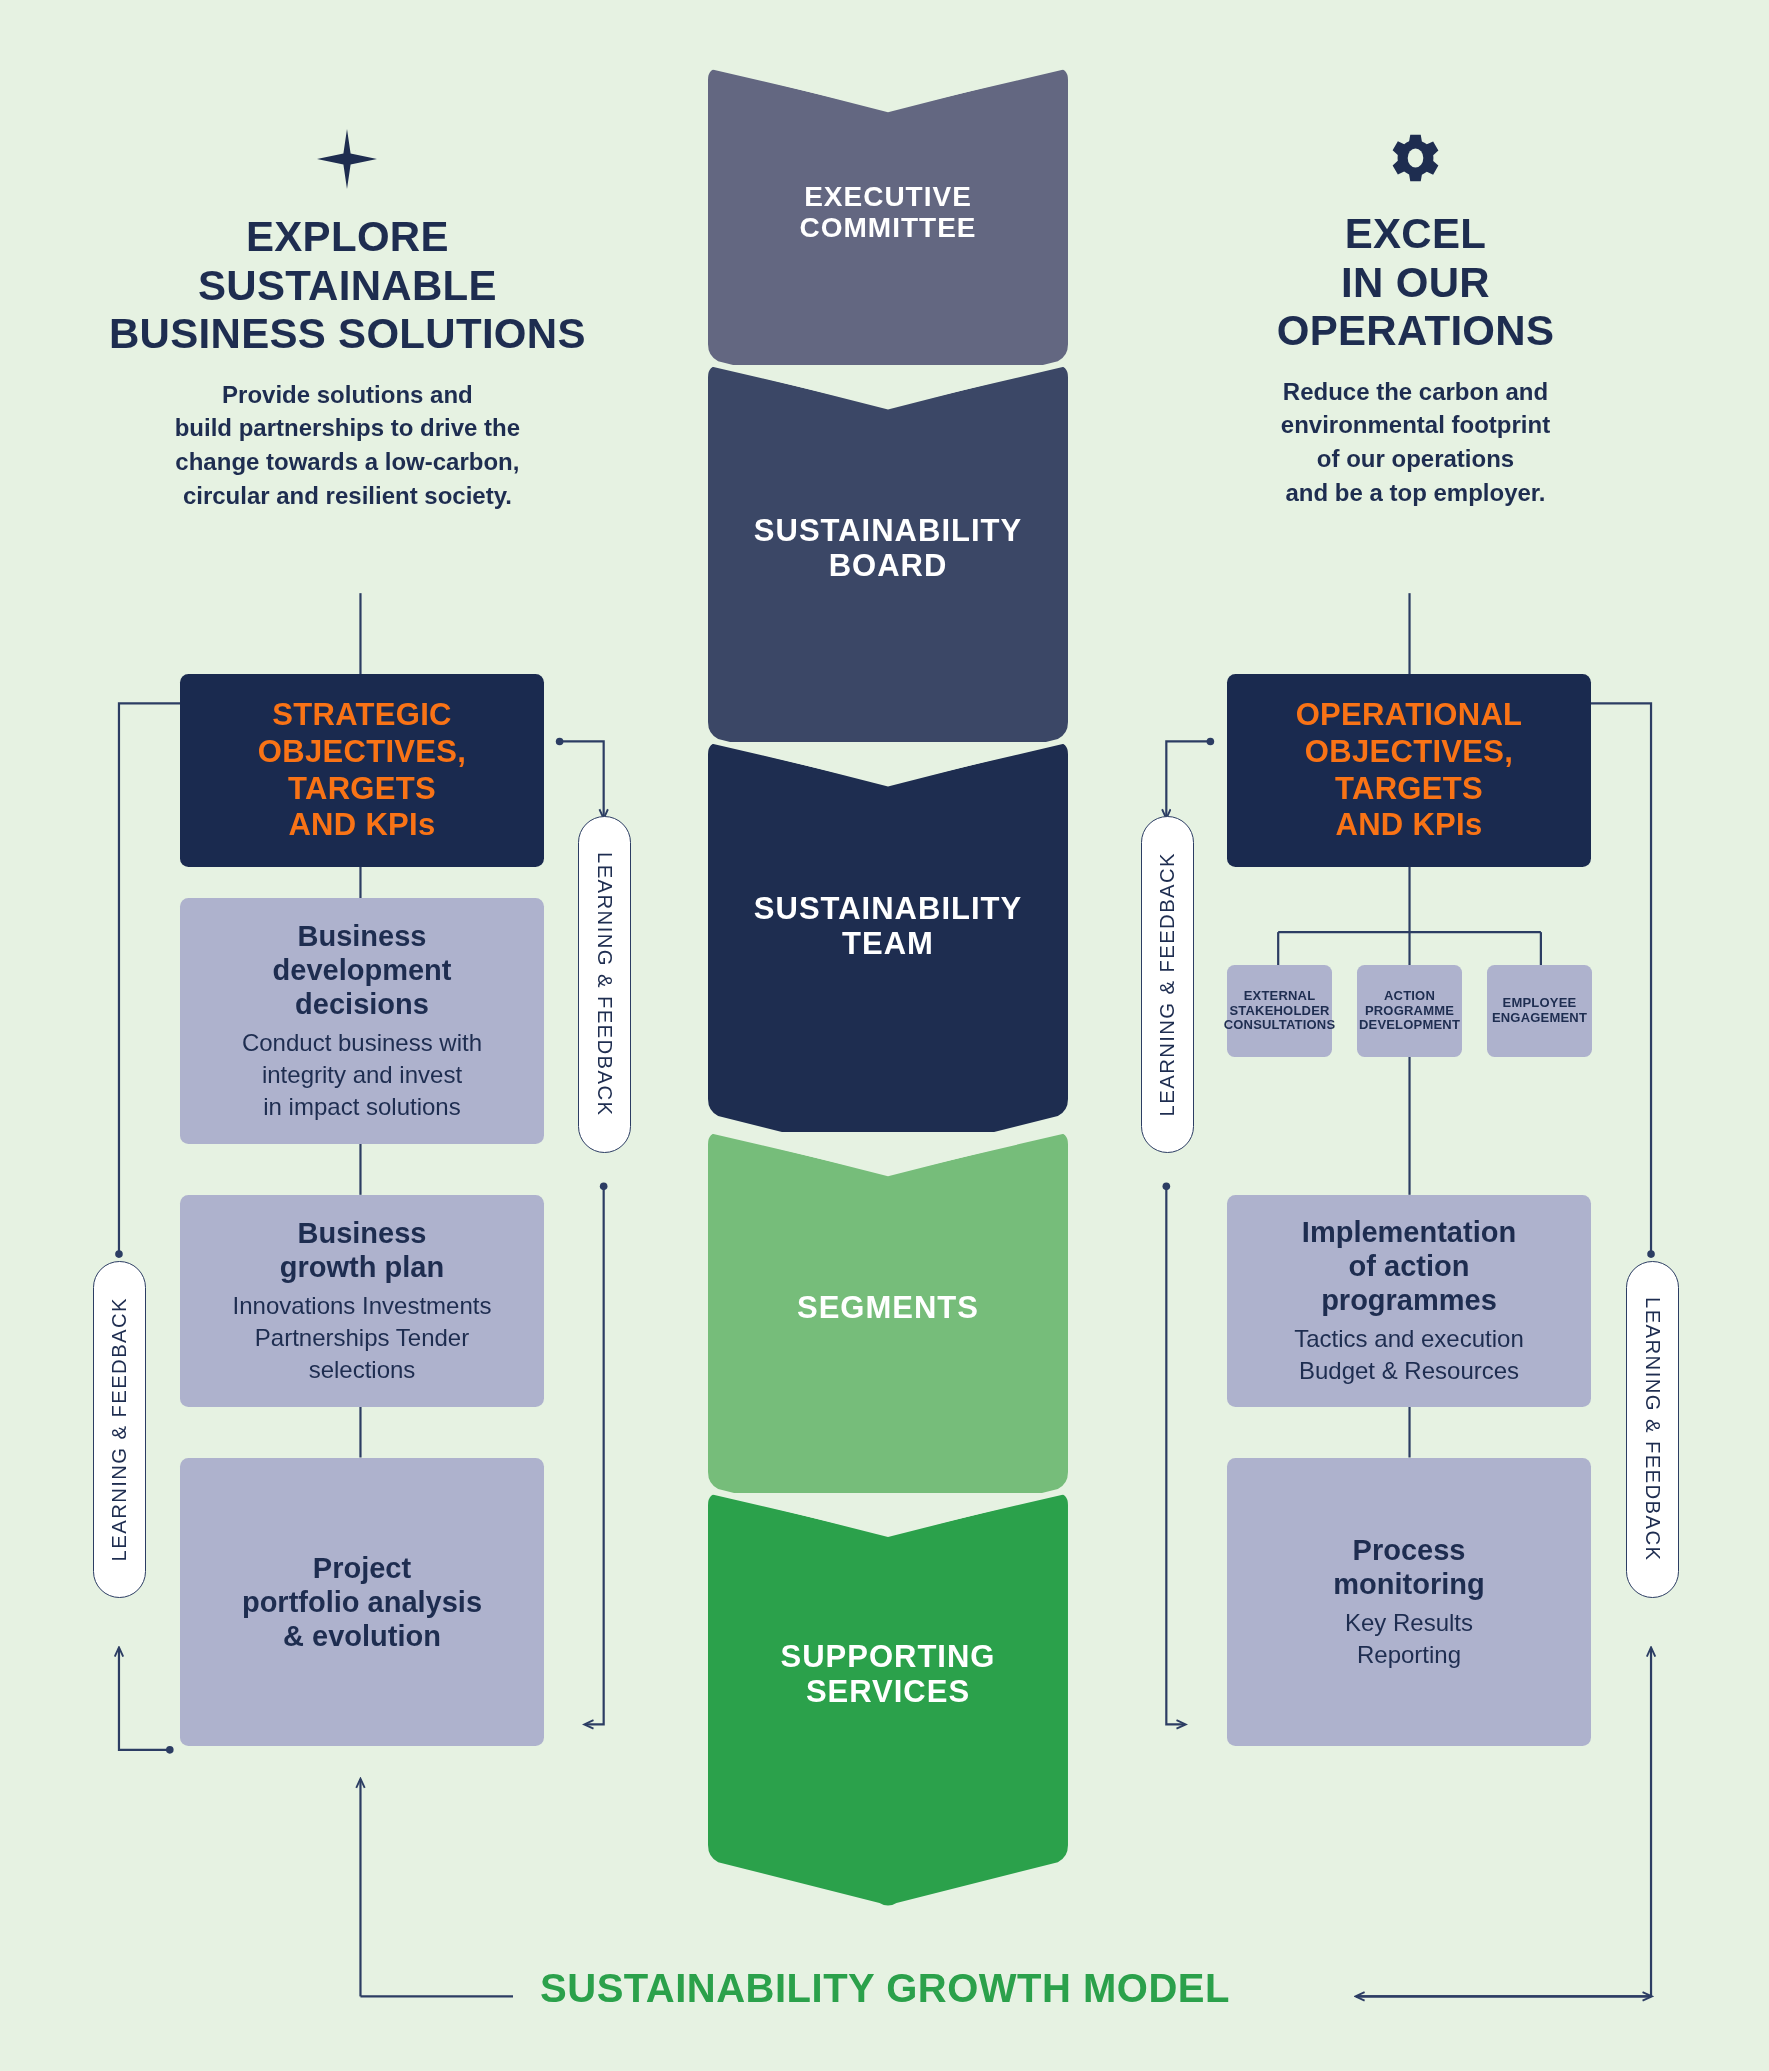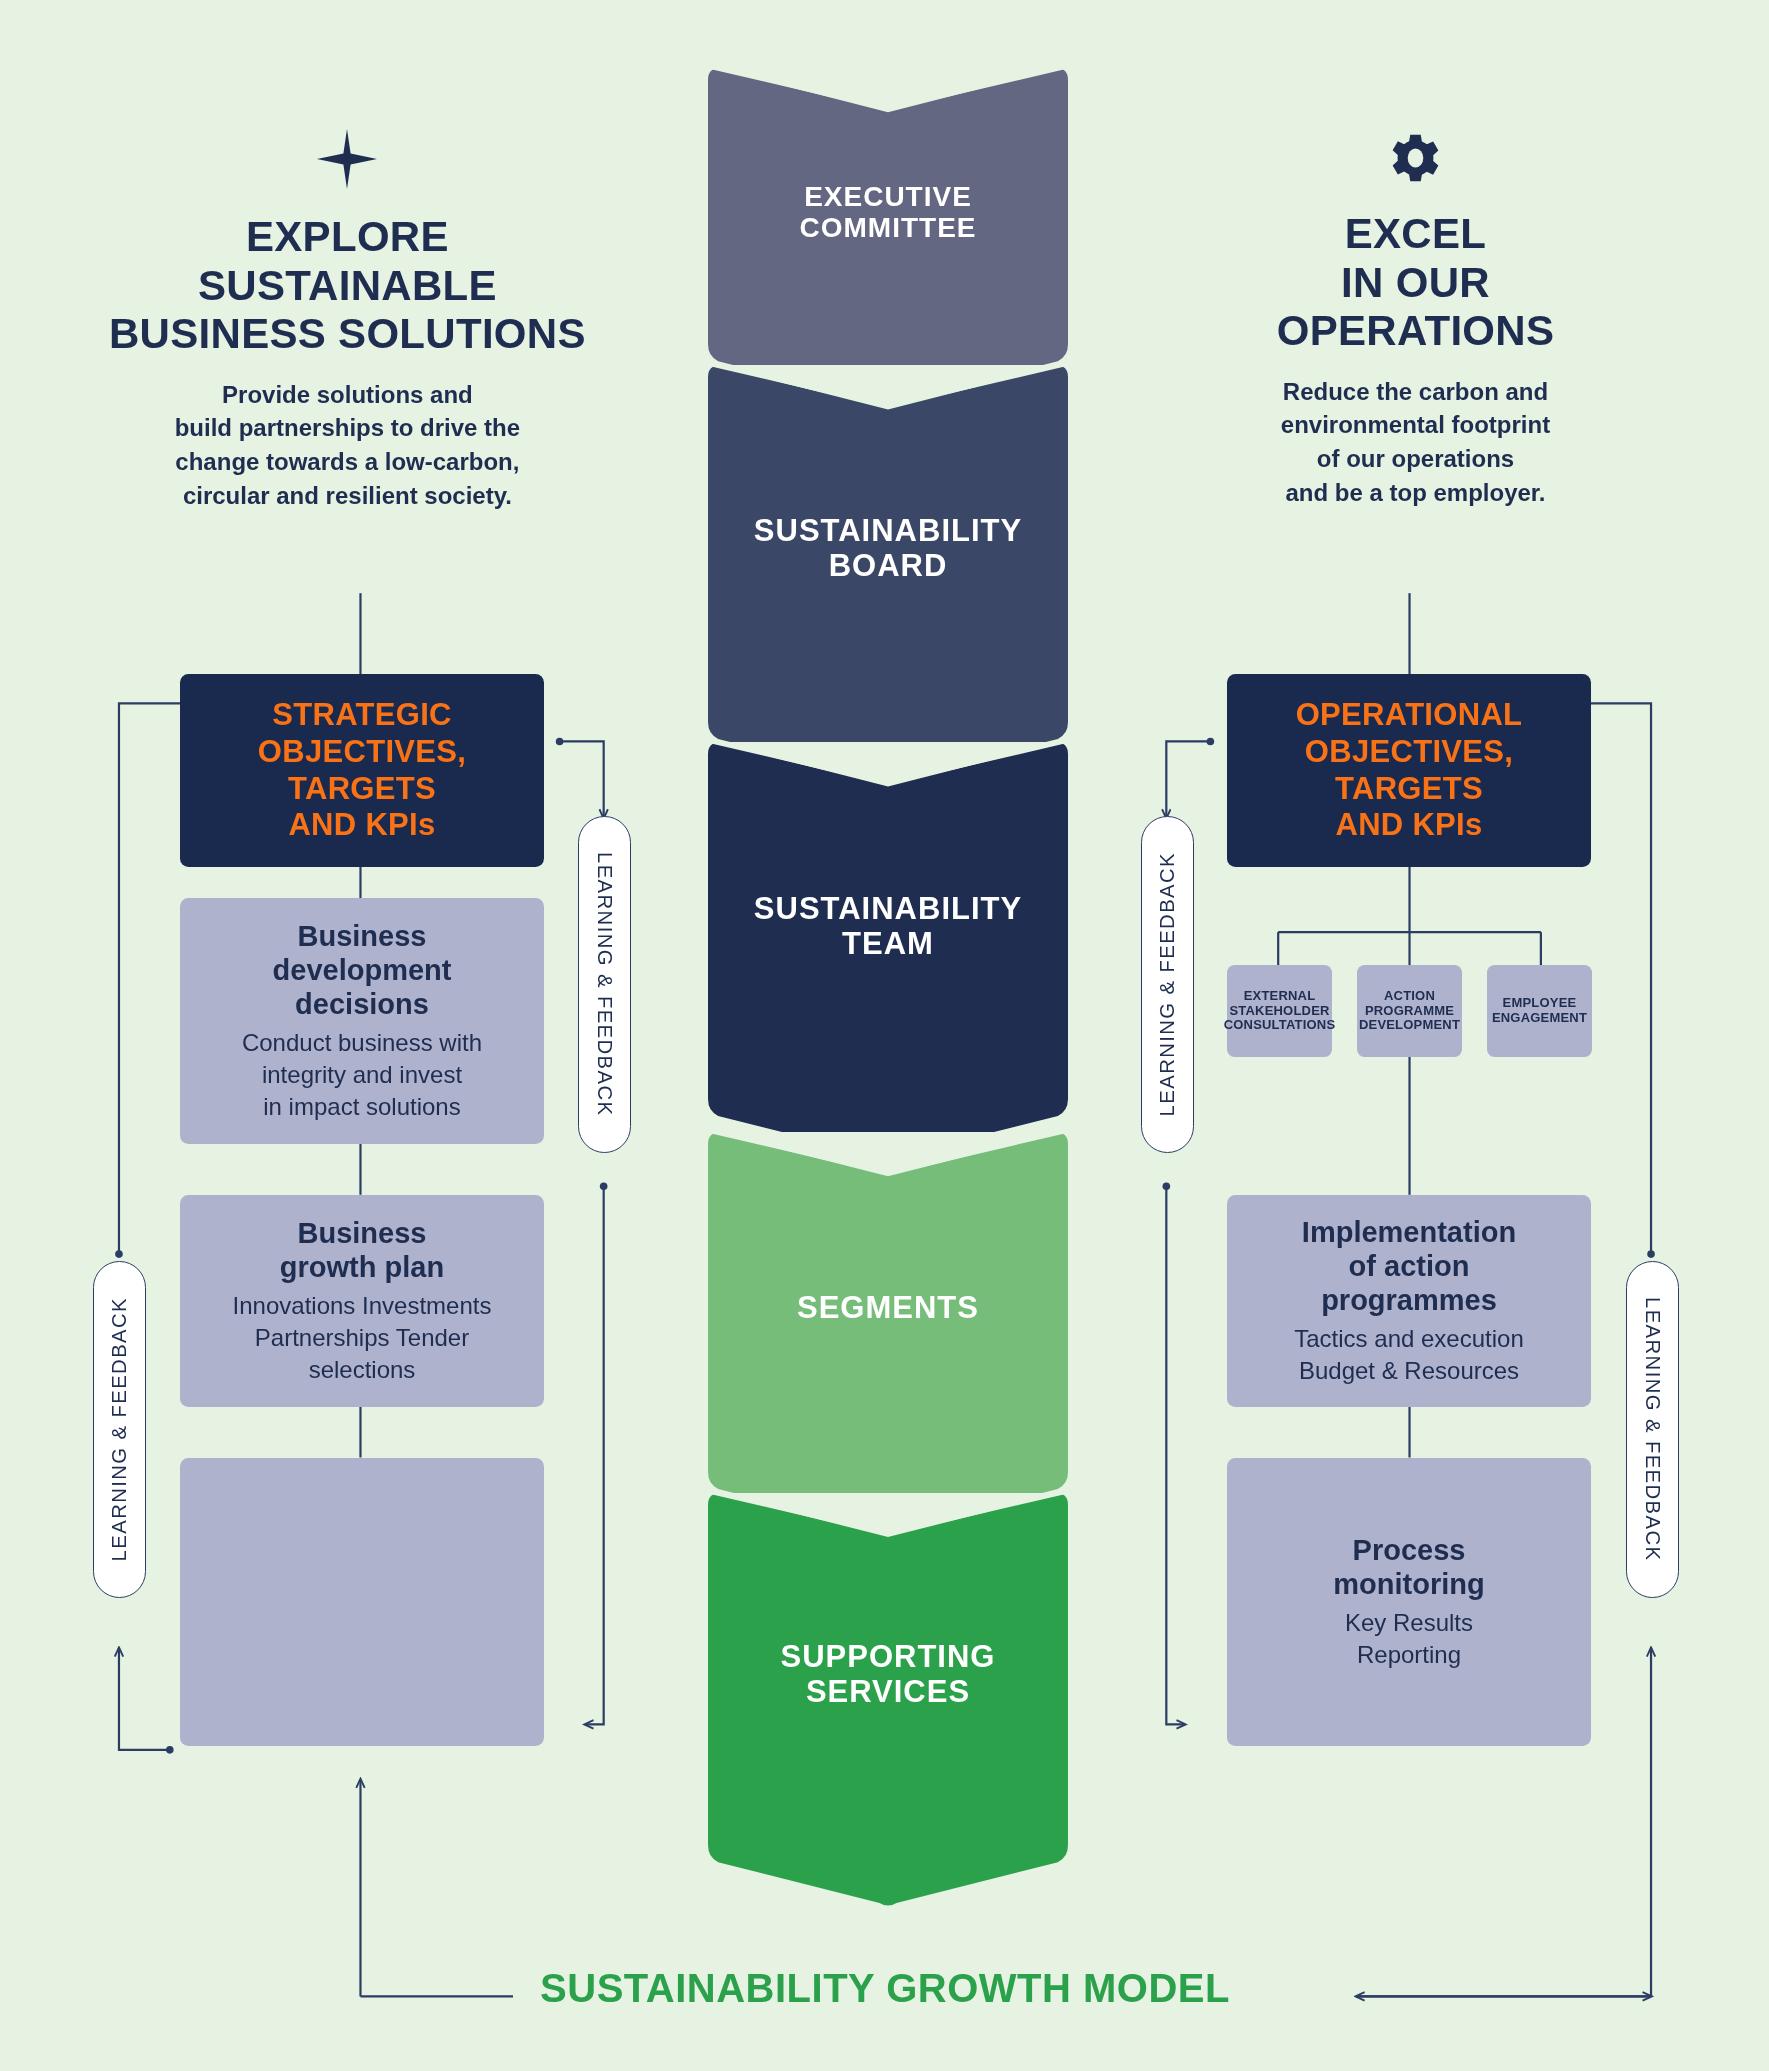--- a/index.html
+++ b/index.html
@@ -301,20 +301,25 @@
       <span>growth plan</span>
     </div>
     <div class="c-sub">
       <span>Innovations Investments</span><br>
       <span>Partnerships Tender</span><br>
       <span>selections</span>
     </div>
   </div>
 
   <div class="card lav" style="left:180px;top:1458px;width:364px;height:288px;">
+    <div class="c-title">
+      <span>Project</span><br>
+      <span>portfolio analysis</span><br>
+      <span>&amp; evolution</span>
+    </div>
   </div>
 
   <div class="pill down" style="left:578px;top:816px;width:51px;height:335px;">
     <span>LEARNING &amp; FEEDBACK</span>
   </div>
   <div class="pill up" style="left:93px;top:1261px;width:51px;height:335px;">
     <span>LEARNING &amp; FEEDBACK</span>
   </div>
 
   <div class="card navy" style="left:1227px;top:674px;width:364px;height:193px;">

